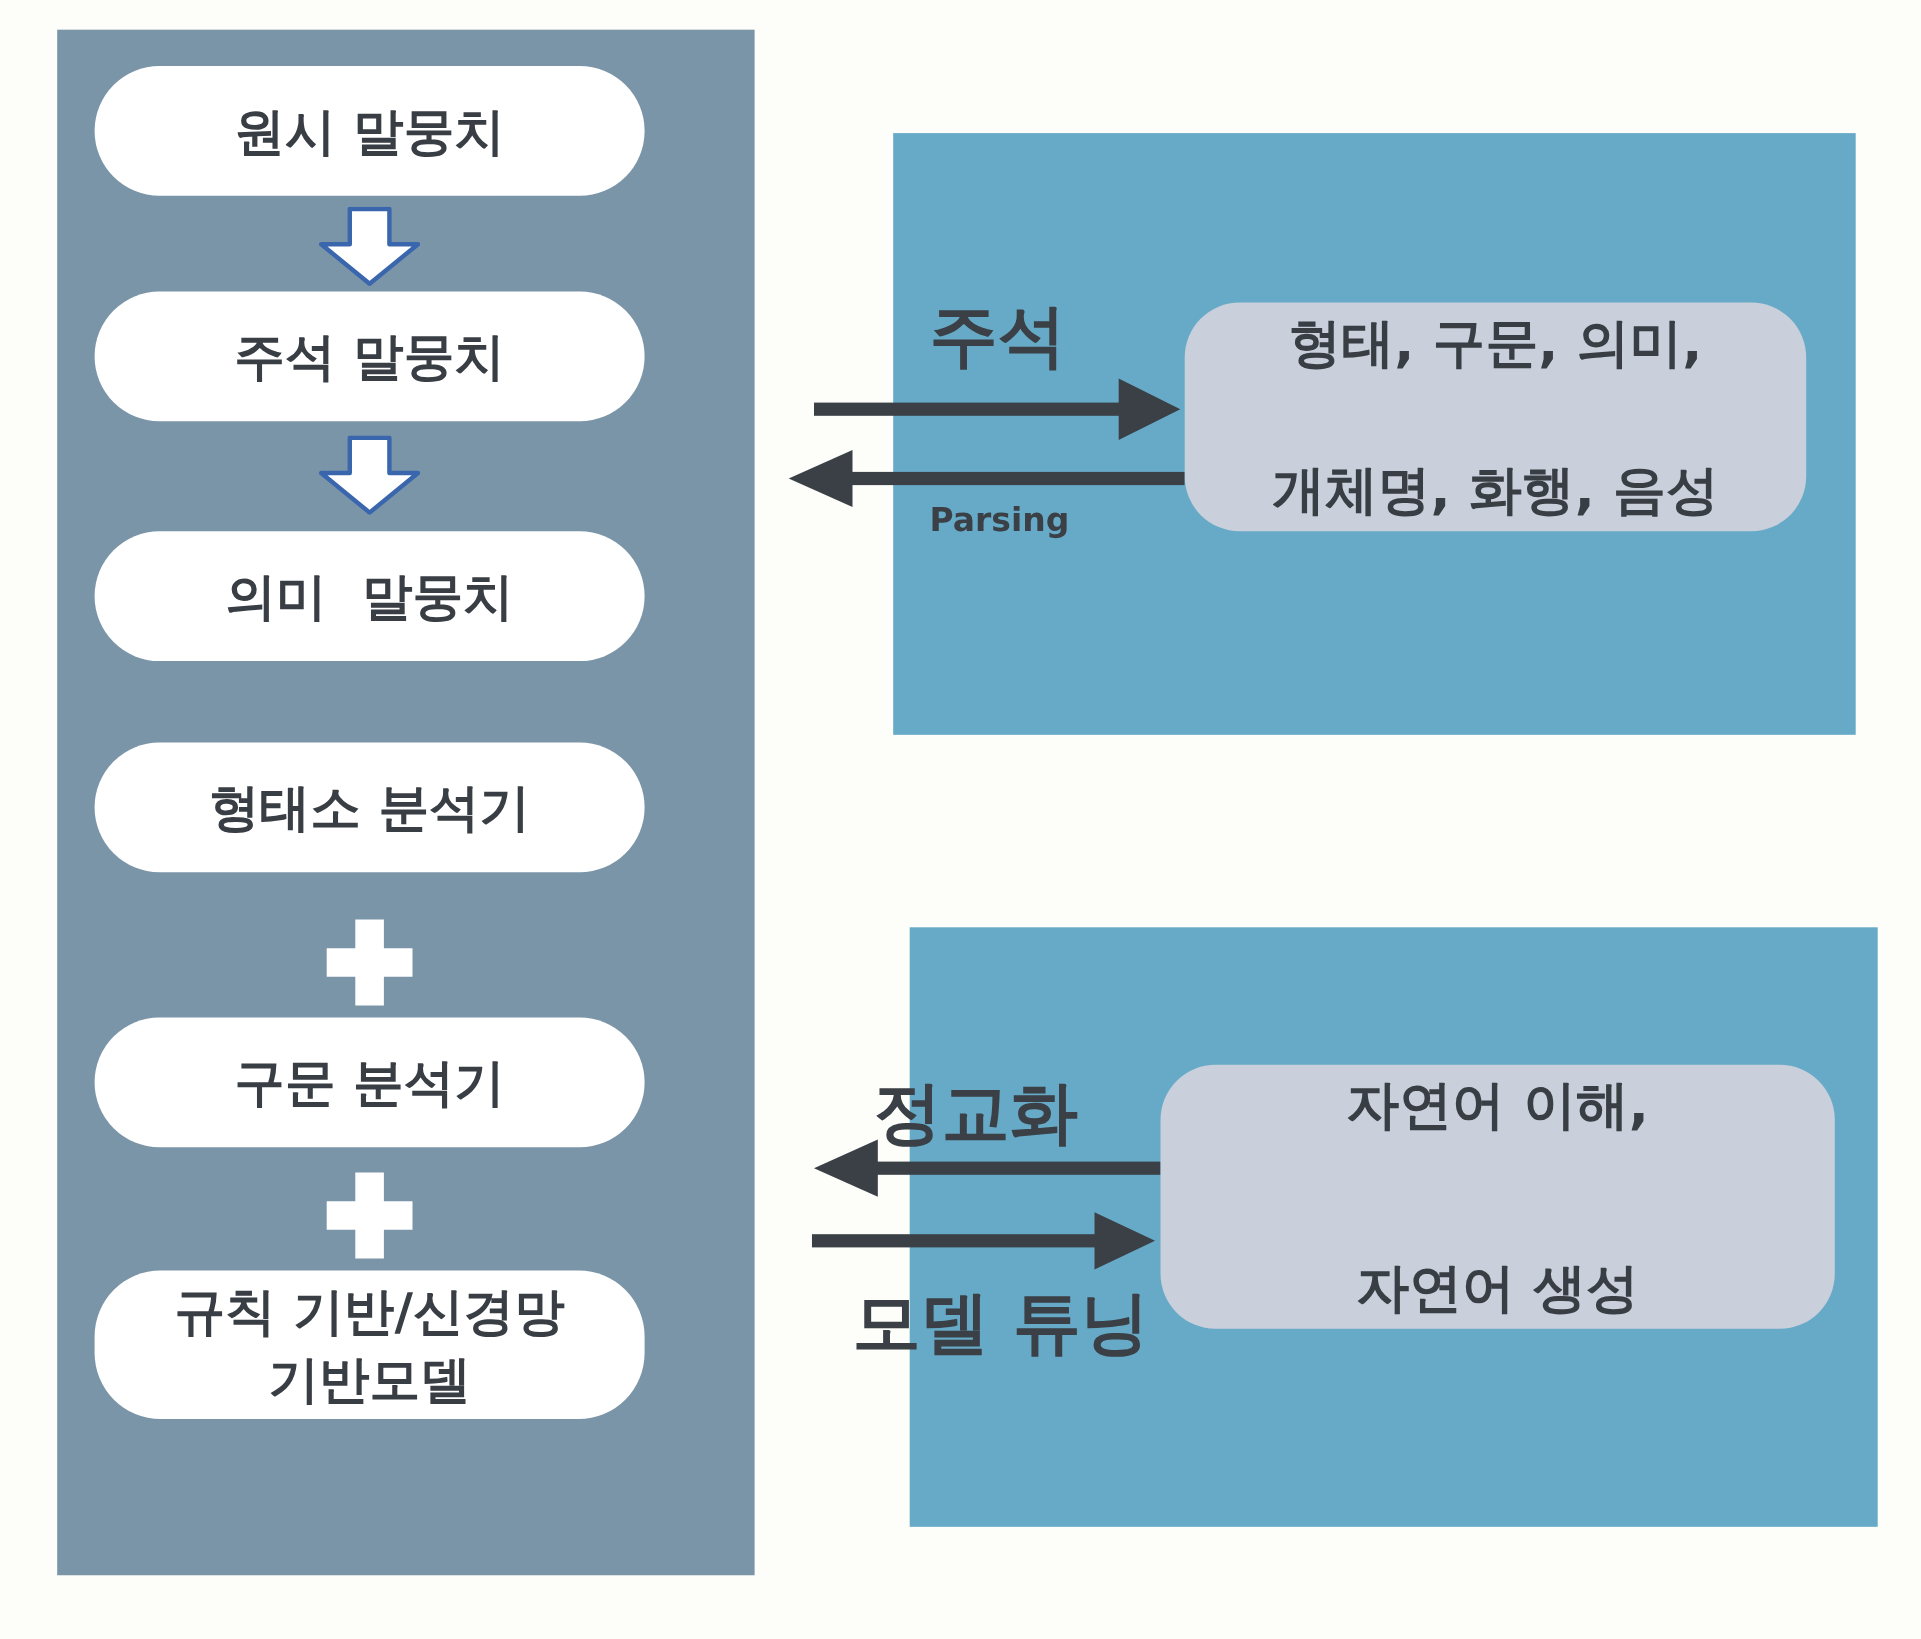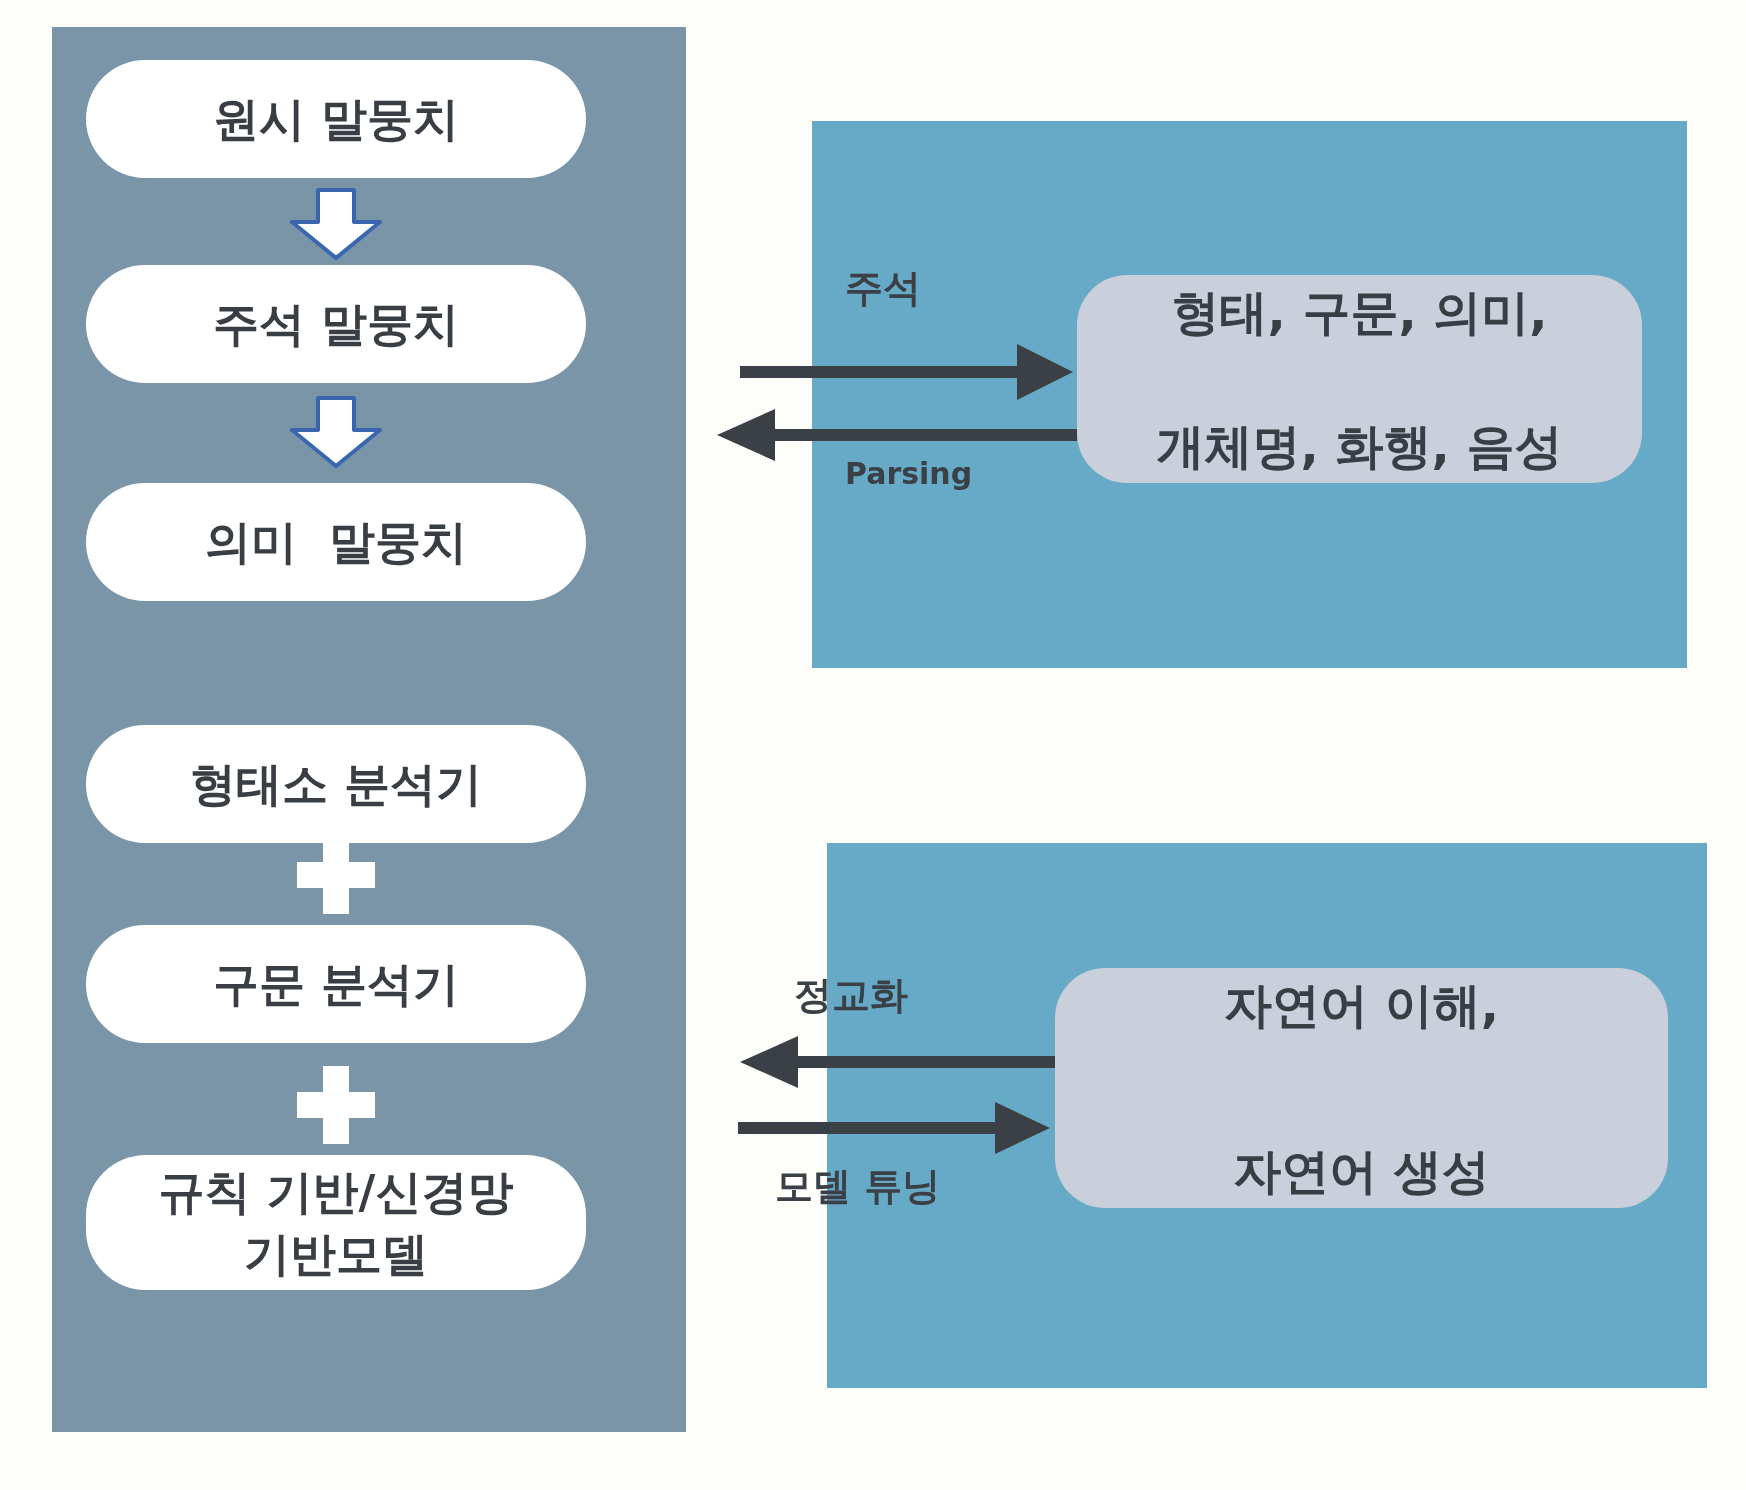--- a/index.html
+++ b/index.html
@@ -45,21 +45,21 @@
     font-size:46px;
     font-weight:bold;
     color:var(--text-dark);
     text-align:center;
     white-space:pre-wrap;
     line-height:62px;
   }
   .pill-1{top:33px;  height:118px;}
   .pill-2{top:238px; height:118px;}
   .pill-3{top:456px; height:118px;}
-  .pill-4{top:698px; height:118px;}
+  .pill-4{top:648px; height:118px;}
   .pill-5{top:898px; height:118px;}
   .pill-6{top:1128px;height:135px;}
   .down-arrow{
     position:absolute;
     left:238px;
     width:92px; height:72px;
   }
   .down-arrow-1{top:161px;}
   .down-arrow-2{top:369px;}
   .plus{
@@ -104,21 +104,21 @@
     width:565px; height:208px;
   }
   .gray-box-bottom{
     left:1055px; top:968px;
     width:613px; height:240px;
   }
   .flow-label{
     position:absolute;
     font-weight:bold;
     color:var(--arrow-dark);
-    font-size:38px;
+    font-size:62px;
     white-space:nowrap;
   }
   .label-annotate{left:845px; top:263px;}
   .label-parsing {left:845px; top:456px; font-size:30px;}
   .label-refine  {left:794px; top:970px;}
   .label-tuning  {left:775px; top:1161px;text-align:center;}
   .h-arrow{position:absolute;}
   .h-arrow-annotate{left:715px; top:342px;}
   .h-arrow-parsing {left:715px; top:407px;}
   .h-arrow-refine  {left:738px; top:1034px;}

